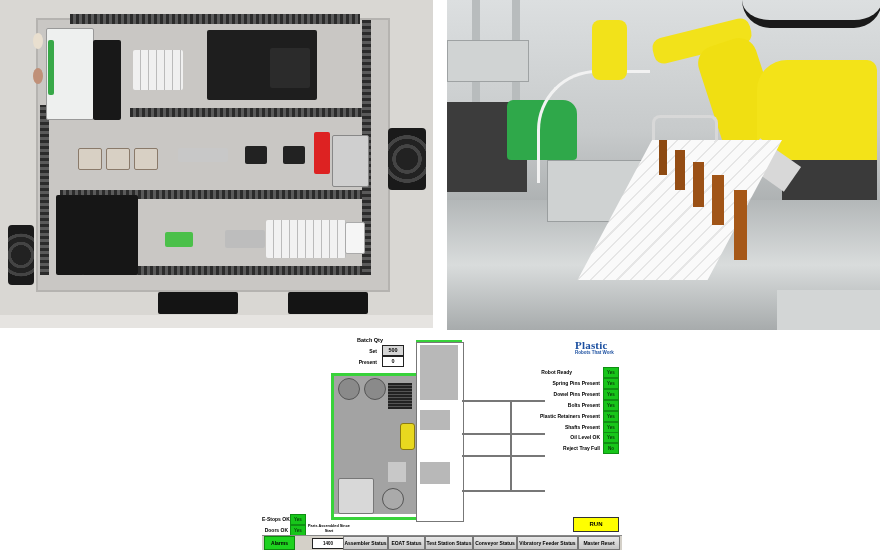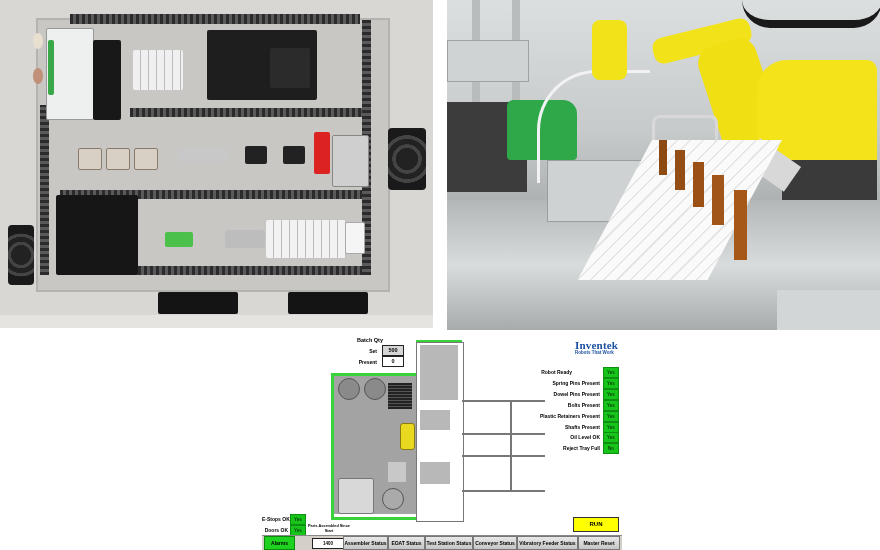--- a/index.html
+++ b/index.html
@@ -113,21 +113,21 @@
   <div class="rb" style="left:228px;top:150px;width:10px;height:40px;background:#944d14;"></div>
   <div class="rb" style="left:246px;top:162px;width:11px;height:45px;background:#9b5116;"></div>
   <div class="rb" style="left:265px;top:175px;width:12px;height:50px;background:#a15518;"></div>
   <div class="rb" style="left:287px;top:190px;width:13px;height:70px;background:#a65818;"></div>
   <div class="rb" style="left:330px;top:290px;width:110px;height:40px;background:#d3d6d6;"></div>
 </div>
 
 <div id="hmi"></div>
 
 <div class="logo">
-  <div class="logo-main">Inventek</div>
+  <div class="logo-main">Plastic</div>
   <div class="logo-sub">Robots That Work</div>
 </div>
 
 <div class="batch-title">Batch Qty</div>
 <div class="lbl" style="left:355px;top:348px;width:22px;">Set</div>
 <div class="val-box gray" style="left:382px;top:345px;width:20px;height:9px;">500</div>
 <div class="lbl" style="left:350px;top:359px;width:27px;">Present</div>
 <div class="val-box" style="left:382px;top:356px;width:20px;height:9px;">0</div>
 
 <div class="green-bar" style="left:416px;top:340px;width:46px;height:3px;"></div>

